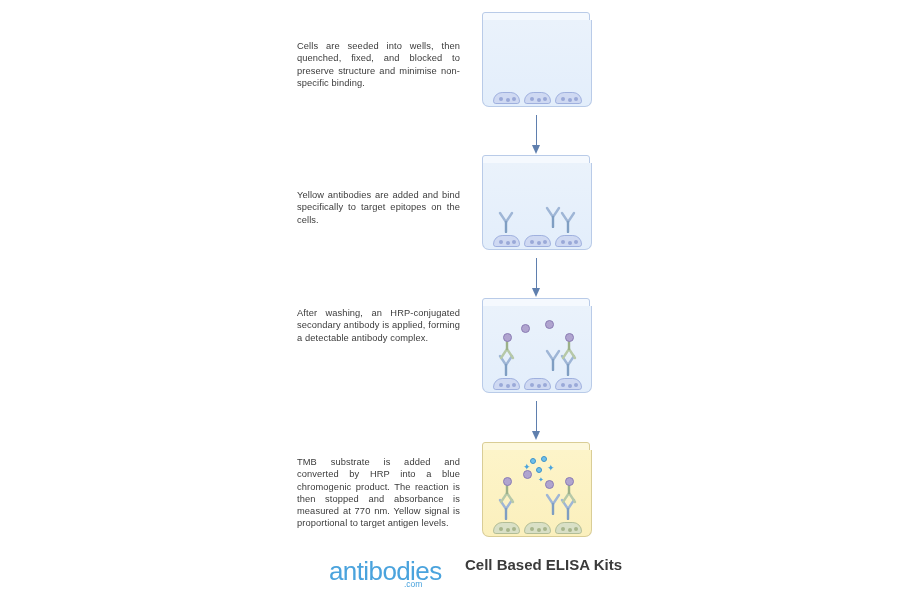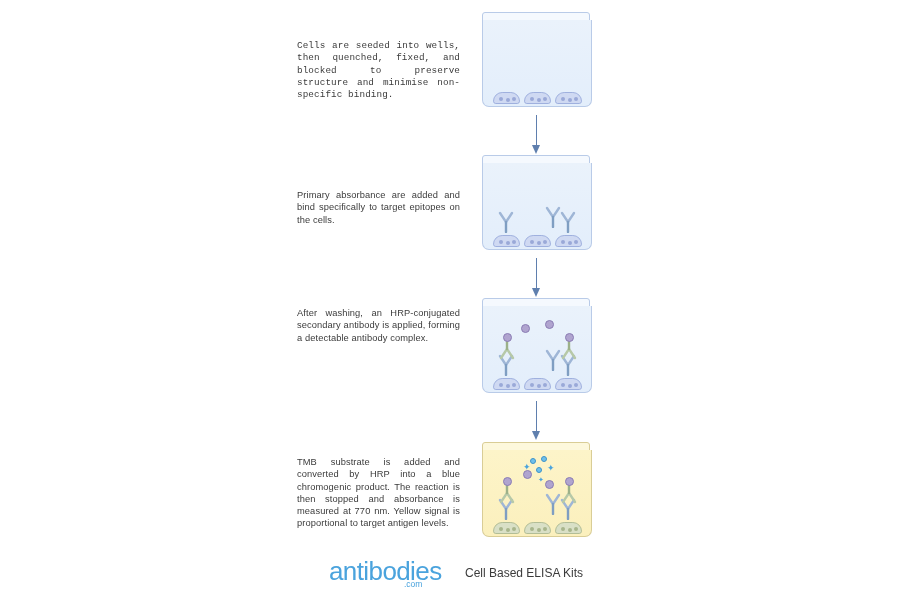--- a/index.html
+++ b/index.html
@@ -175,33 +175,33 @@
   .logo-dotcom {
     position: absolute;
     left: 404px;
     top: 23px;
     font-size: 8.5px;
     color: #4aa3dd;
   }
   .footer-caption {
     position: absolute;
     left: 465px;
-    top: 10px;
-    font-size: 12px;
-    font-weight: normal;
+    top: 0;
+    font-size: 15px;
+    font-weight: bold;
     color: #3b3b3b;
   }
 </style>
 </head>
 <body>
 
 <div class="canvas">
 
   <div class="step" style="top:0;">
-    <div class="step-text" style="left:297px; top:40px;font-family:Liberation Mono, monospace;">Cells are seeded into wells, then quenched, fixed, and blocked to preserve structure and minimise non-specific binding.</div>
+    <div class="step-text" style="left:297px; top:40px;">Cells are seeded into wells, then quenched, fixed, and blocked to preserve structure and minimise non-specific binding.</div>
 
     <div class="well" style="left:482px; top:12px;">
       <div class="well-rim"></div>
       <div class="well-body">
         <div class="cell" style="left:10px;">
           <div class="nuc n1"></div>
             <div class="nuc n2"></div>
             <div class="nuc n3"></div>
         </div>
         <div class="cell" style="left:41px;">
@@ -217,21 +217,21 @@
       </div>
     </div>
   </div>
 
   <div class="arrow" style="left:531px; top:115px;">
     <div class="shaft"></div>
       <div class="head"></div>
   </div>
 
   <div class="step" style="top:0;">
-    <div class="step-text" style="left:297px; top:189px;">Primary absorbance are added and bind specifically to target epitopes on the cells.</div>
+    <div class="step-text" style="left:297px; top:189px;">Yellow antibodies are added and bind specifically to target epitopes on the cells.</div>
 
     <div class="well" style="left:482px; top:155px;">
       <div class="well-rim"></div>
       <div class="well-body">
         <div class="cell" style="left:10px;">
           <div class="nuc n1"></div>
             <div class="nuc n2"></div>
             <div class="nuc n3"></div>
         </div>
         <div class="cell" style="left:41px;">

